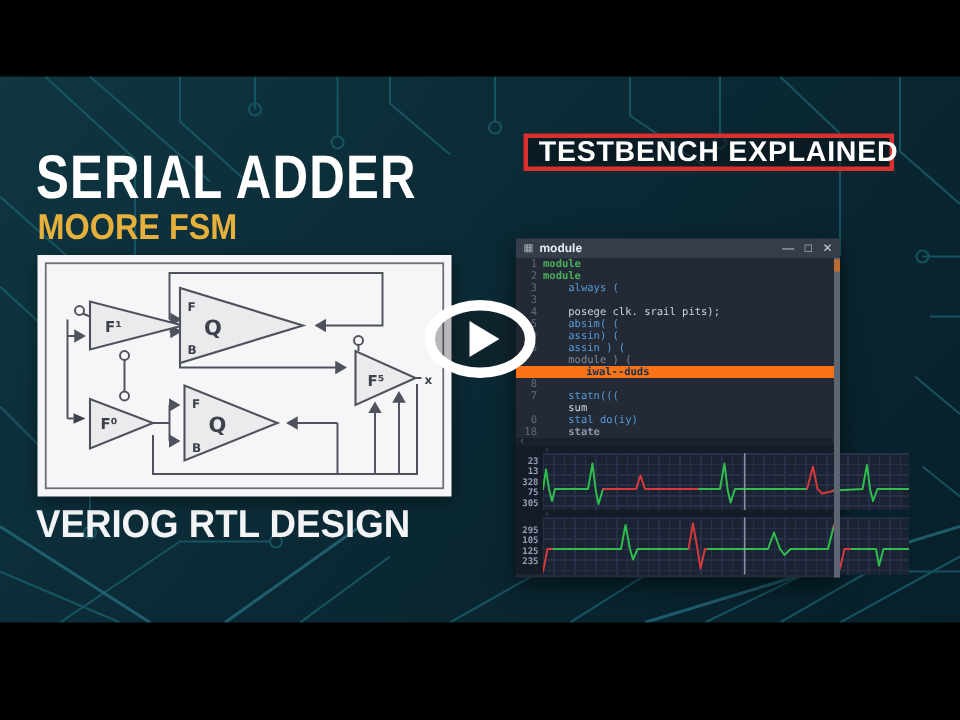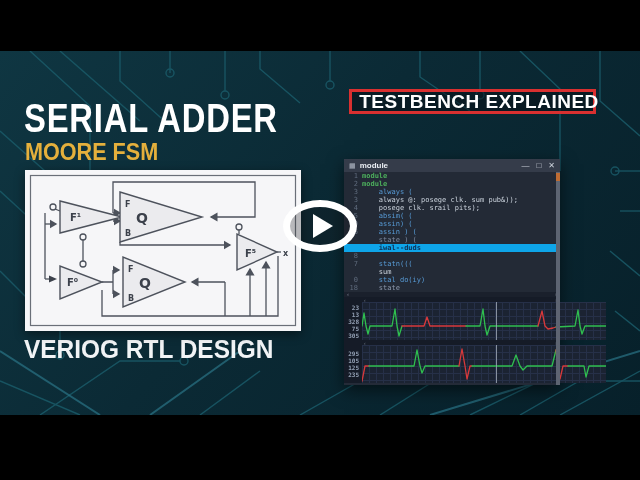--- a/index.html
+++ b/index.html
@@ -32,22 +32,22 @@
   .wbtns{display:flex;gap:7px;}
   .wbtns span{font-size:8px;color:#cdd3dc;line-height:13px;}
   .codearea{position:relative;height:120px;overflow:hidden;background:#232a36;}
   .crow{display:flex;height:8px;line-height:8px;font-family:"DejaVu Sans Mono",monospace;font-size:7px;}
   .crow .num{width:14px;text-align:right;padding-right:4px;color:#5f6b7d;flex:none;}
   .crow .txt{white-space:pre;}
   .c-green .txt{color:#4cae5c;font-weight:bold;}
   .c-blue  .txt{color:#579bd6;font-weight:normal;}
   .c-plain .txt{color:#ccd4de;}
   .c-slate .txt{color:#7c89a0;}
-  .c-slatebold .txt{color:#8d99ad;font-weight:normal;}
-  .c-sel{background:#0ea5e9;}
+  .c-slatebold .txt{color:#8d99ad;font-weight:bold;}
+  .c-sel{background:#f97316;gap:12px;}
   .c-sel .txt{color:#0d3056;font-weight:bold;}
   .c-sel .num{color:#1d5fb2;}
   .hscroll{height:5px;background:#1a202c;display:flex;justify-content:space-between;align-items:center;
            padding:0 3px;color:#7a828f;font-size:6px;line-height:5px;}
   .waves{background:#151b27;padding-top:1px;}
   .wstrip{height:4px;display:flex;justify-content:space-between;align-items:center;padding:0 3px 0 20px;
           color:#6d7684;font-size:5px;line-height:4px;}
   .wpanel{display:flex;height:38px;margin-bottom:1px;}
   .wgutter{width:18px;flex:none;display:flex;flex-direction:column;justify-content:center;}
   .wgutter div{font-size:6px;line-height:7px;color:#93a0b4;text-align:right;padding-right:3px;
@@ -204,41 +204,40 @@
       <div class="crow c-green">
           <span class="num">2</span>
           <span class="txt">module</span>
         </div>
       <div class="crow c-blue">
           <span class="num">3</span>
           <span class="txt">    always (</span>
         </div>
       <div class="crow c-plain">
           <span class="num">3</span>
-          <span class="txt">    always @: posege clk. sum pub&amp;));</span>
         </div>
       <div class="crow c-plain">
           <span class="num">4</span>
           <span class="txt">    posege clk. srail pits);</span>
         </div>
       <div class="crow c-blue">
           <span class="num">5</span>
           <span class="txt">    absim( (</span>
         </div>
       <div class="crow c-blue">
           <span class="num">9</span>
           <span class="txt">    assin) (</span>
         </div>
       <div class="crow c-blue">
           <span class="num">6</span>
           <span class="txt">    assin ) (</span>
         </div>
       <div class="crow c-slate">
           <span class="num"></span>
-          <span class="txt">    state ) (</span>
+          <span class="txt">    module ) (</span>
         </div>
       <div class="crow c-sel">
           <span class="num"></span>
           <span class="txt">    iwal--duds</span>
         </div>
       <div class="crow c-plain">
           <span class="num">8</span>
           <span class="txt"></span>
         </div>
       <div class="crow c-blue">

